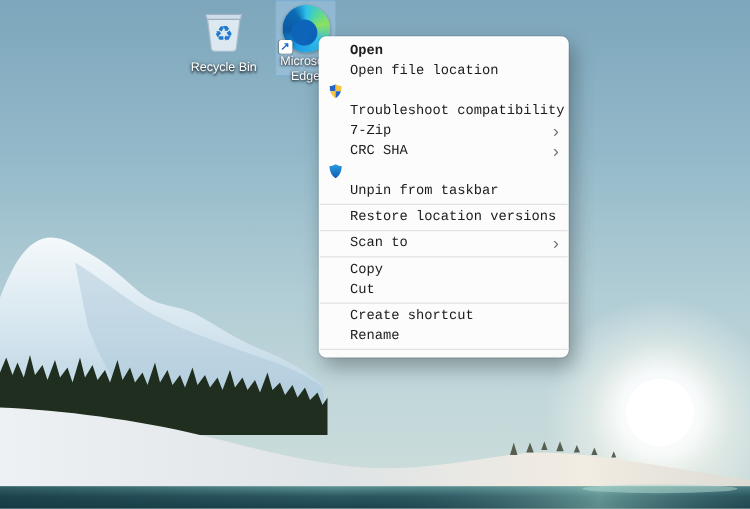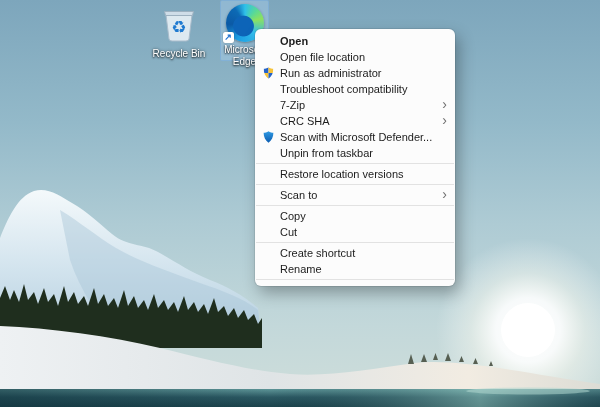--- a/index.html
+++ b/index.html
@@ -30,21 +30,21 @@
     line-height:11px;text-align:center;font-weight:bold;}
   .edge-wrap .icon-label{margin-top:2px;}
 
   
   .context-menu{position:absolute;left:255px;top:29px;width:200px;z-index:5;
     background:#fcfcfc;border-radius:6px;padding:4px 0;box-sizing:border-box;
     box-shadow:0 0 0 1px rgba(0,0,0,.08), 4px 7px 16px rgba(0,0,0,.30);
     font-size:11px;color:#1c1c1c;}
   .mi{height:16px;display:flex;align-items:center;position:relative;
       padding-left:25px;padding-right:20px;white-space:nowrap;}
-  .mi-label{pointer-events:none;}
+  .mi-label{pointer-events:none;font-family:Liberation Mono, monospace;}
   .mi-label.bold{font-weight:bold;}
   .mi-icon{position:absolute;left:7px;top:50%;transform:translateY(-50%);
            width:13px;height:13px;display:block;}
   .mi-icon svg{display:block;width:13px;height:13px;}
   .mi-arrow{position:absolute;right:8px;top:50%;transform:translateY(-54%);
             color:#707070;font-size:14px;line-height:1;}
   .sep{height:1px;background:#e2e2e2;margin:2px 1px;}
 </style>
 </head>
 <body>
@@ -167,21 +167,20 @@
               </clipPath>
             </defs>
           <g clip-path="url(#shieldClip)">
             <rect x="0" y="0" width="8" height="8" fill="#2463c9"></rect>
             <rect x="8" y="0" width="8" height="8" fill="#f6c33a"></rect>
             <rect x="0" y="8" width="8" height="8" fill="#f6c33a"></rect>
             <rect x="8" y="8" width="8" height="8" fill="#2463c9"></rect>
           </g>
         </svg>
       </span>
-      <span class="mi-label">Run as administrator</span>
     </div>
 
     <div class="mi">
       <span class="mi-label">Troubleshoot compatibility</span>
     </div>
 
 
     <div class="mi">
       <span class="mi-label">7-Zip</span>
       <span class="mi-arrow">›</span>
@@ -198,21 +197,20 @@
           <defs>
               <linearGradient id="defG" x1="0" y1="0" x2="0" y2="1">
             <stop offset="0" stop-color="#2f9ae3"></stop>
                 <stop offset="1" stop-color="#0c5cb0"></stop>
           </linearGradient>
             </defs>
           <path fill="url(#defG)" d="M8 1 C10 2.3 12.4 2.9 14 2.9 C14 8.2 11.9 12.6 8 15
             C4.1 12.6 2 8.2 2 2.9 C3.6 2.9 6 2.3 8 1 Z"></path>
         </svg>
       </span>
-      <span class="mi-label">Scan with Microsoft Defender...</span>
     </div>
 
     <div class="mi">
       <span class="mi-label">Unpin from taskbar</span>
     </div>
 
     <div class="sep"></div>
 
     <div class="mi">
       <span class="mi-label">Restore location versions</span>

